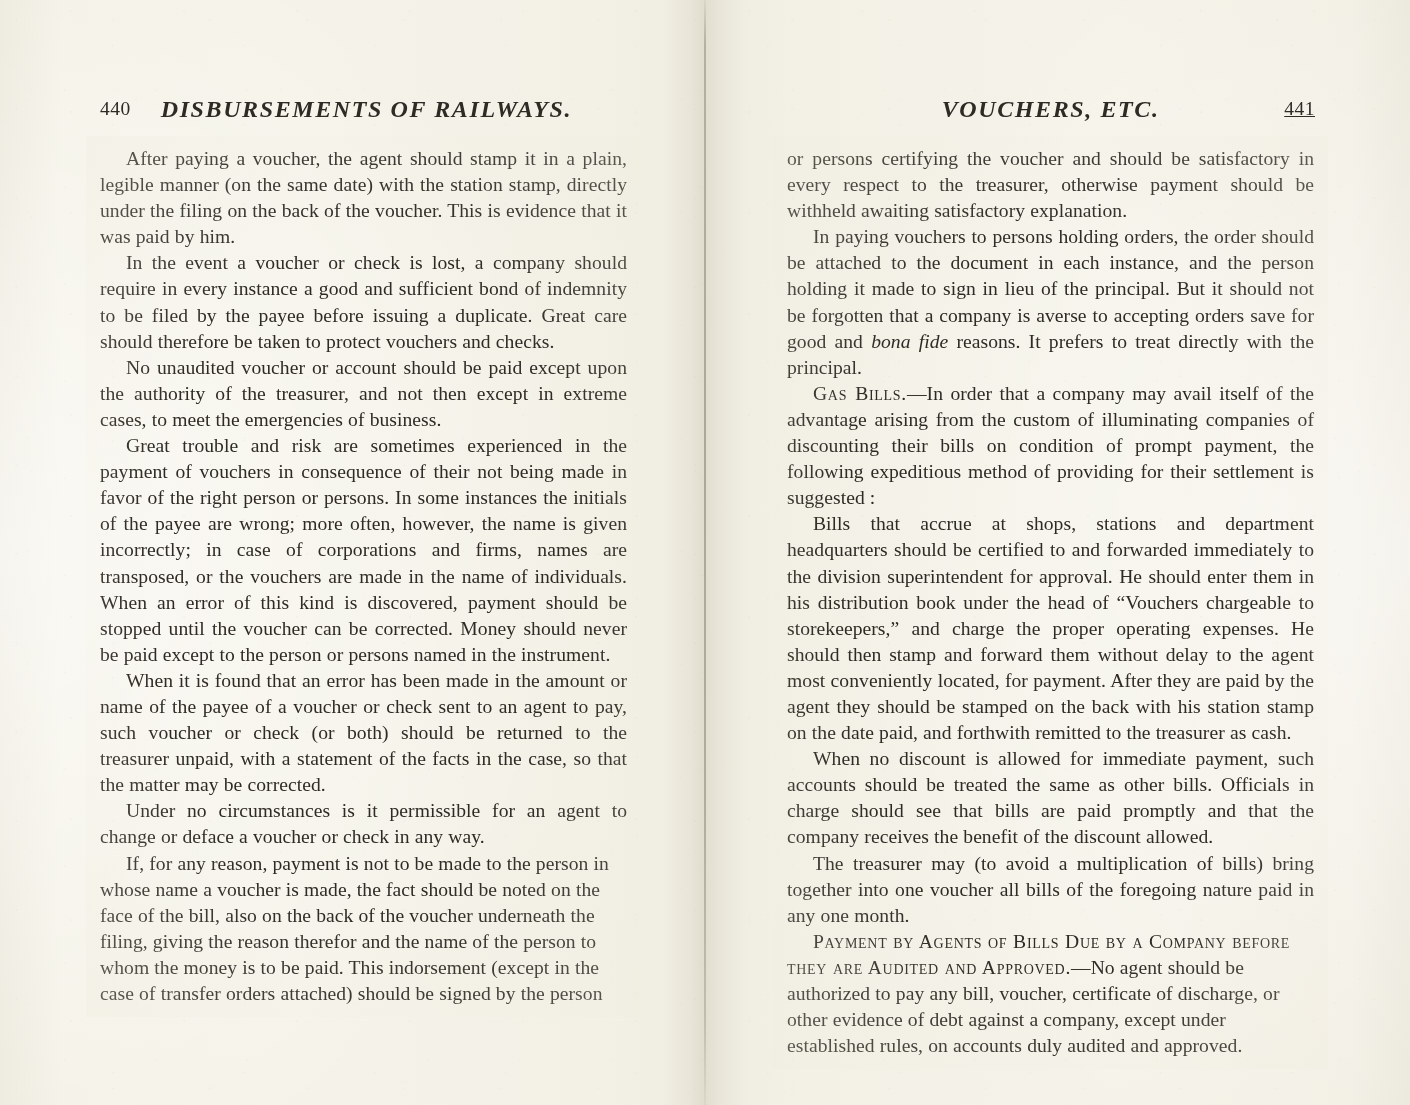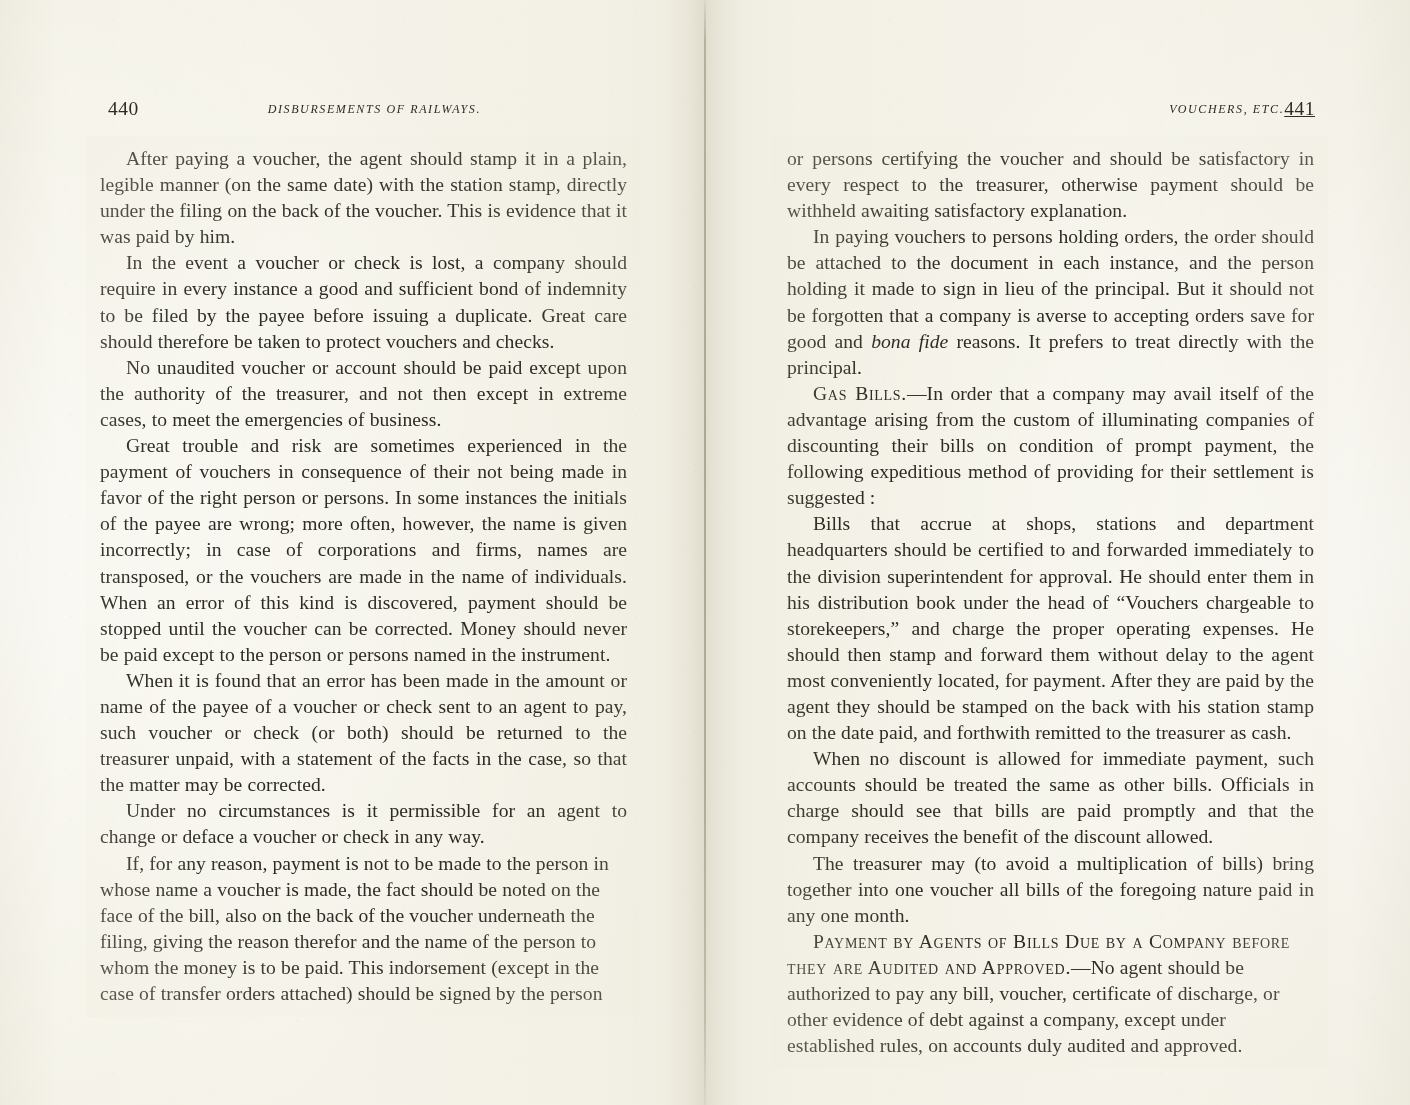--- a/index.html
+++ b/index.html
@@ -86,43 +86,43 @@
 
   .running-head {
     position: absolute;
     top: 96px;
     height: 26px;
     line-height: 26px;
     font-size: 19px;
     letter-spacing: 0.4px;
     white-space: nowrap;
   }
-  #head-left  { left: 108px; width: 528px; }
+  #head-left  { left: 100px; width: 528px; }
   #head-right { left: 81px;  width: 528px; }
 
   .folio {
     font-size: 19.5px;
     letter-spacing: 0.5px;
   }
   .head-title {
     font-style: italic;
-    font-size: 12px;
+    font-size: 24px;
     letter-spacing: 1.6px;
-    font-weight: 400;
+    font-weight: 700;
   }
   #head-left .folio  { float: left; }
   #head-left .head-title {
     display: block;
     text-align: center;
     padding-right: 26px;
   }
   #head-right .folio { float: right; text-decoration: underline; }
   #head-right .head-title {
     display: block;
-    text-align: right;
+    text-align: center;
     padding-left: 30px;
   }
 
   .column {
     position: absolute;
     top: 146px;
     width: 527px;
     font-size: 19.6px;
     line-height: 26.1px;
     text-align: justify;

